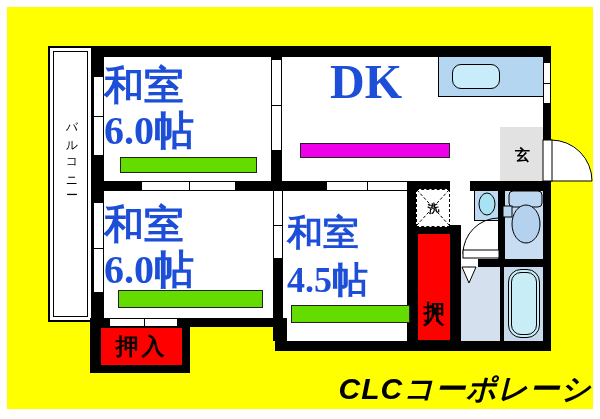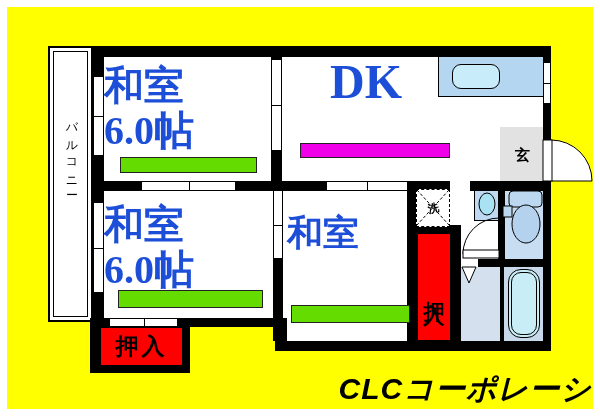--- a/index.html
+++ b/index.html
@@ -118,20 +118,21 @@
   </div>
   <div class="room-label" style="left:284px; top:50px; width:150px; font-size:44px; line-height:1.05;margin-left:39px;">
     <span class="room-name" style="font-size:48px;">DK</span>
   </div>
   <div class="room-label" style="left:97px; top:196px; width:168px; font-size:40px;">
     <span class="room-name">和室</span>
     <span class="room-size">6.0帖</span>
   </div>
   <div class="room-label" style="left:280px; top:203px; width:122px; font-size:36px; line-height:1.3;">
     <span class="room-name">和室</span>
+    <span class="room-size">4.5帖</span>
   </div>
 
   <svg class="svg-layer" viewBox="7 7 586 402" style="left:0; top:0; width:586px; height:402px;">
     <line x1="417" y1="190" x2="449" y2="225" stroke="#000" stroke-width="1" stroke-dasharray="3,2"></line>
     <line x1="449" y1="190" x2="417" y2="225" stroke="#000" stroke-width="1" stroke-dasharray="3,2"></line>
     <rect x="509" y="191" width="33" height="16" rx="4" fill="#BCD8F0" stroke="#000"></rect>
     <rect x="503" y="206" width="9" height="11" fill="#BCD8F0" stroke="#000"></rect>
     <ellipse cx="526" cy="224" rx="14" ry="19" fill="#B4D2EE" stroke="#000"></ellipse>
     <ellipse cx="487" cy="204" rx="8" ry="11" fill="#A9E2F2" stroke="#000"></ellipse>
     <path d="M 463 254 A 36 36 0 0 1 499 218" fill="none" stroke="#000" stroke-width="1"></path>

